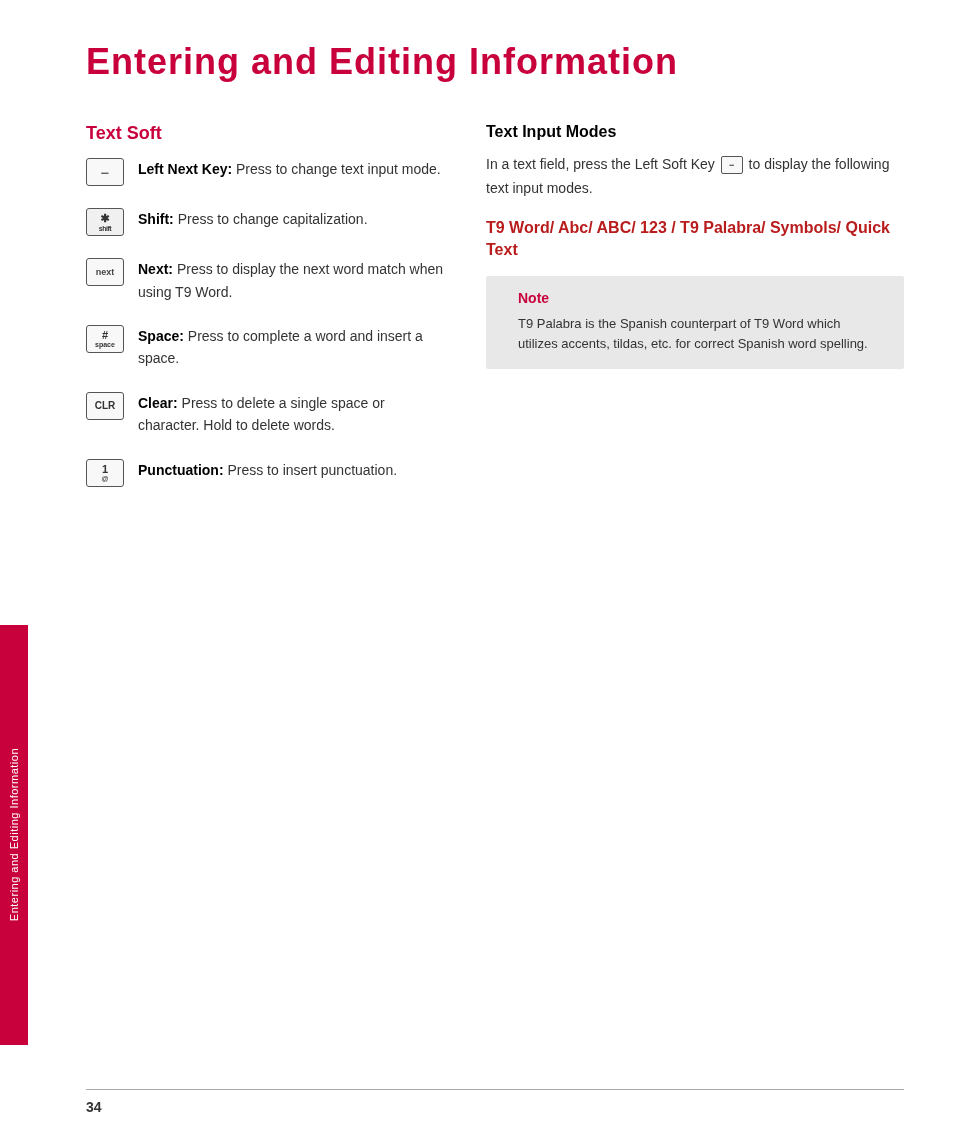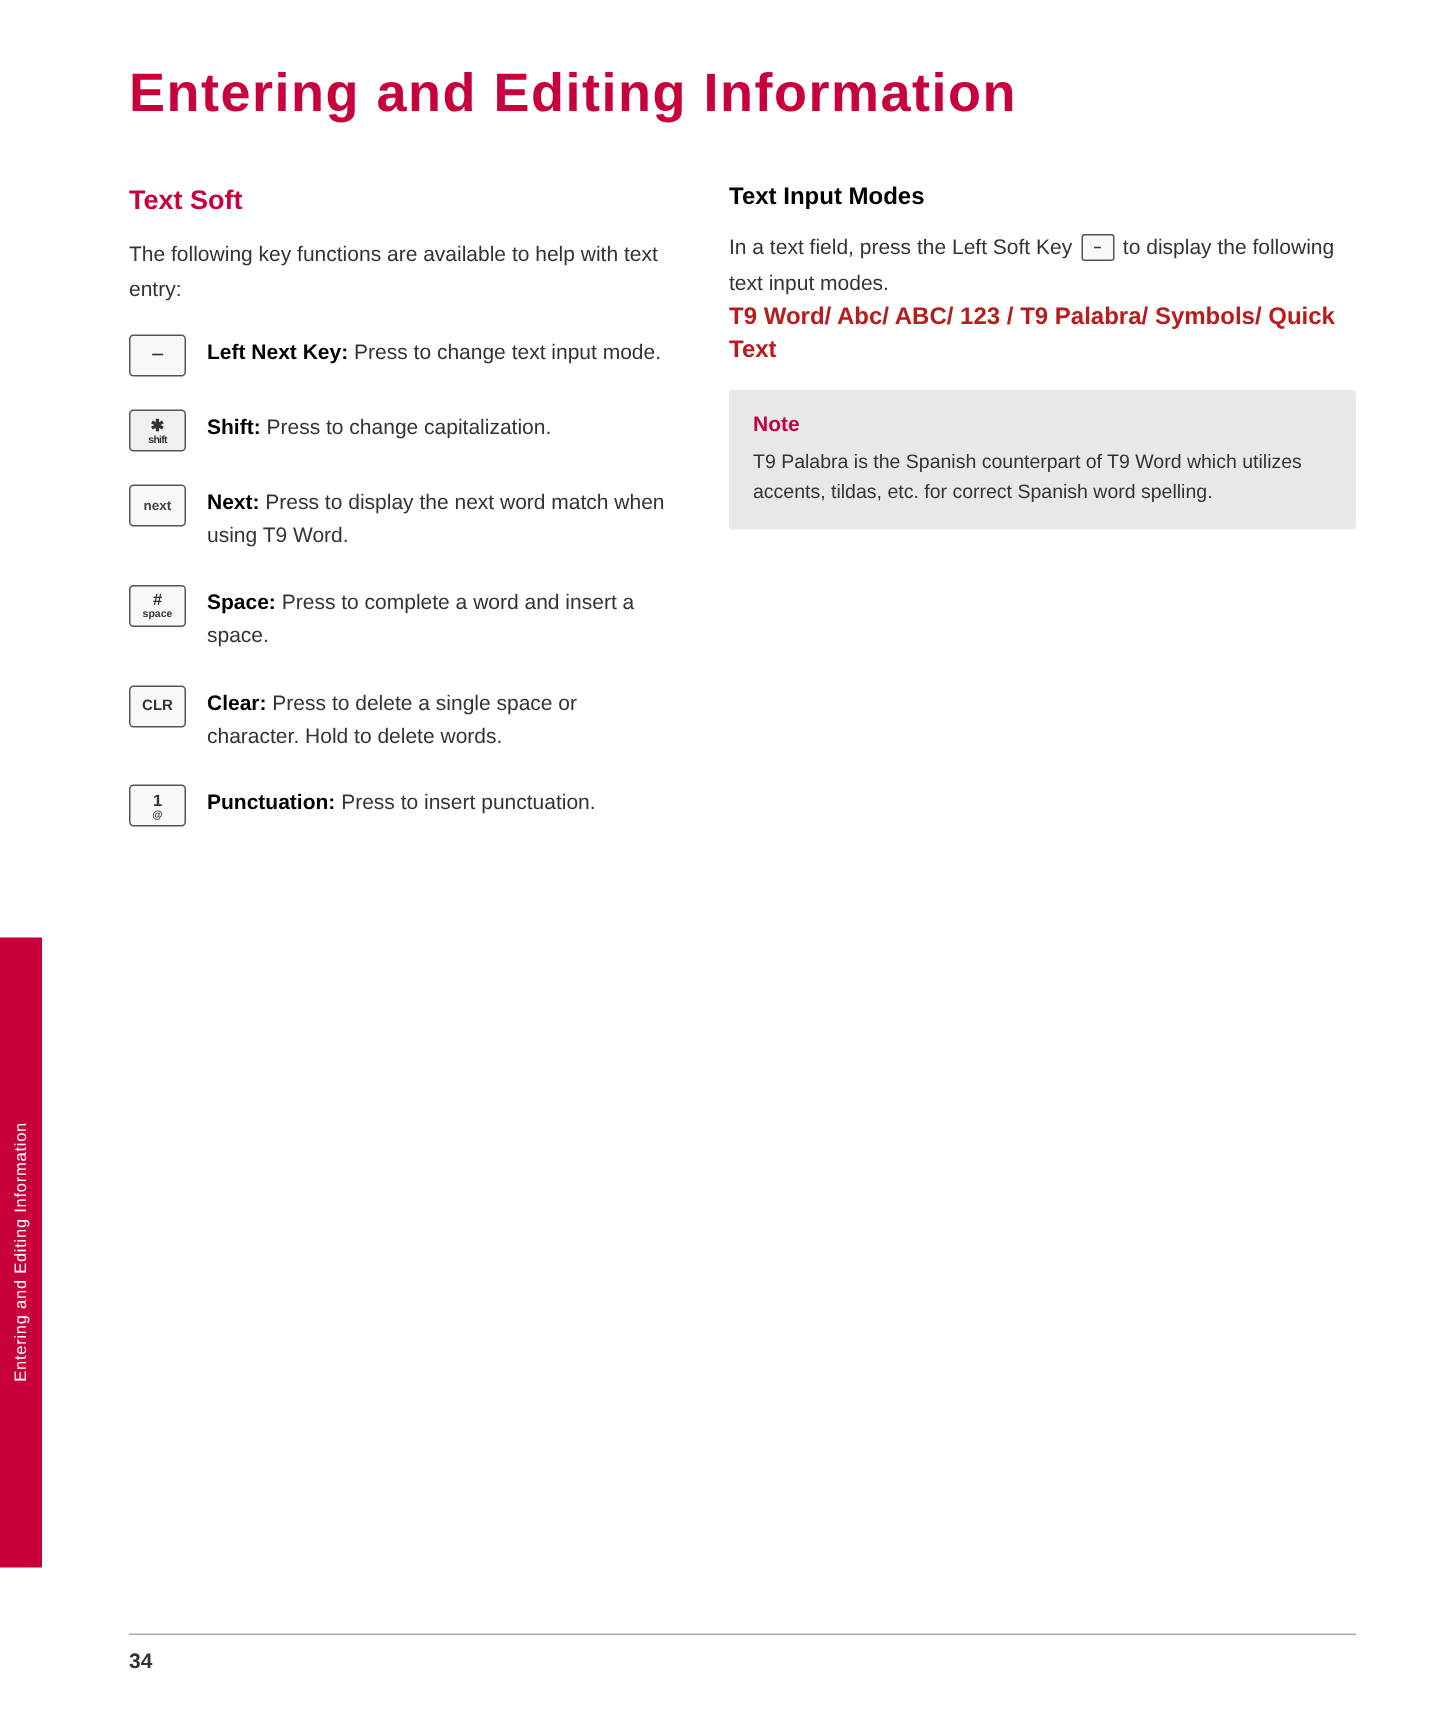--- a/index.html
+++ b/index.html
@@ -171,34 +171,35 @@
       color: #333333;
       background: #f8f8f8;
       vertical-align: middle;
       margin: 0 2px;
     }
 
     .right-col-text {
       font-size: 14px;
       color: #333333;
       line-height: 1.7;
+      margin-bottom: 16px;
     }
 
     .modes-heading {
       font-size: 16px;
       font-weight: bold;
       color: #b91c1c;
       margin-bottom: 14px;
       line-height: 1.4;
     }
 
     
     .note-box {
       background: #e8e8e8;
-      padding: 14px 16px;
+      padding: 14px 32px;
       border-radius: 2px;
       margin-top: 6px;
     }
 
     .note-box-title {
       font-size: 14px;
       font-weight: bold;
       color: #c8003c;
       margin-bottom: 8px;
     }
@@ -265,21 +266,20 @@
   <div class="main-content">
 
     <h1 class="page-title">Entering and Editing Information</h1>
 
     <div class="two-col">
 
       <div class="col-left">
 
         <h2 class="section-heading-pink">Text Soft</h2>
 
-        <p class="intro-text">The following key functions are available to help with text entry:</p>
 
         <div class="key-items">
 
           <div class="key-item">
             <div class="key-icon key-soft">
               <span style="font-size:15px; font-weight:normal;">−</span>
             </div>
             <p class="key-description">
               <strong>Left Next Key:</strong> Press to change text input mode.
             </p>

